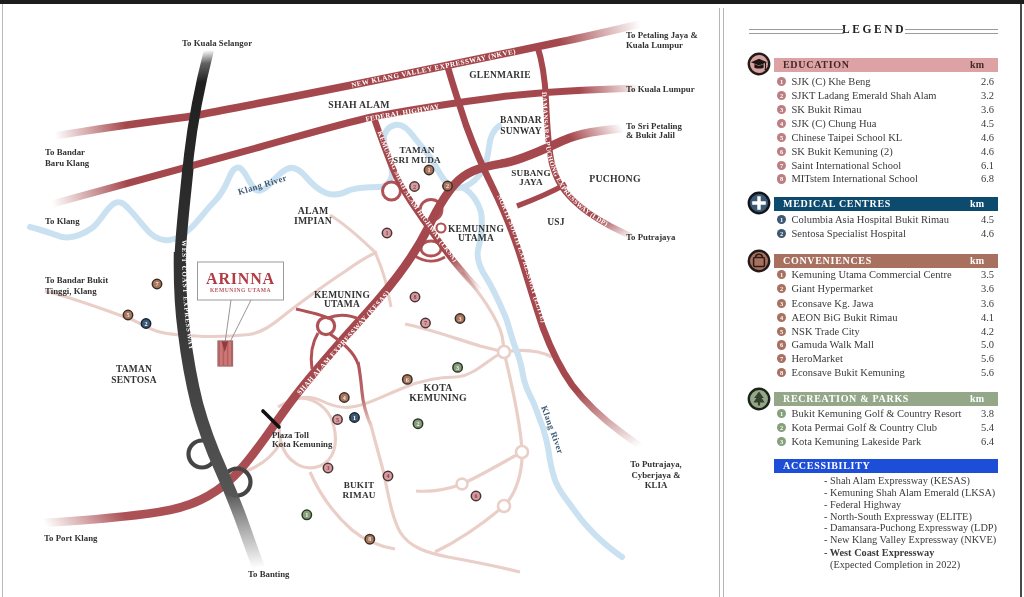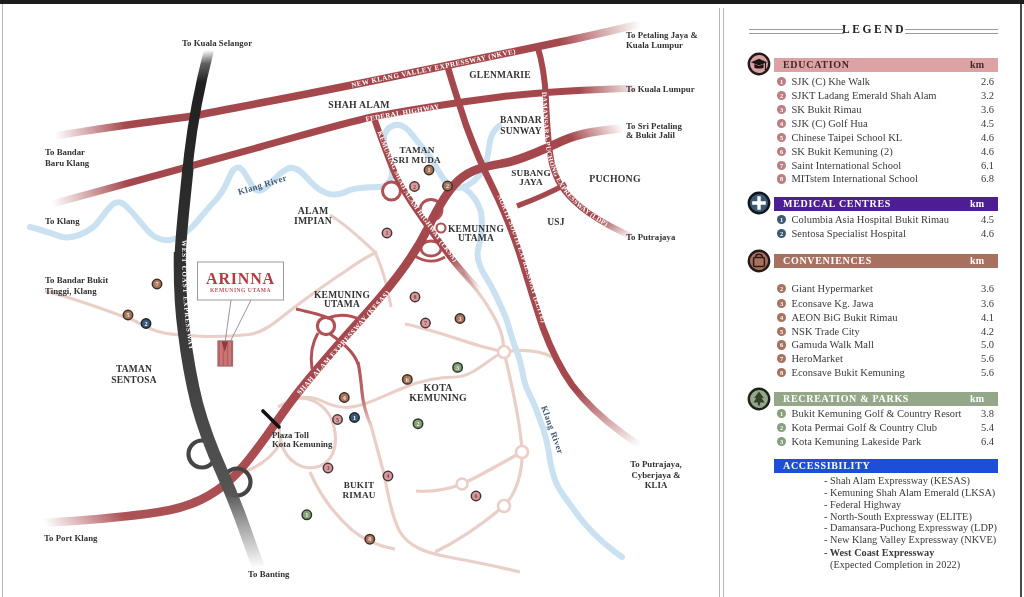--- a/index.html
+++ b/index.html
@@ -449,21 +449,21 @@
 <div class="bar" style="top:57.5px;background:#dda3a4">
       <span class="bartxt" style="color:#42282a">EDUCATION</span>
       <span class="barkm" style="color:#42282a;right:14px">km</span>
     </div>
 
 <svg class="abs" style="left:746px;top:190px" width="26" height="26" viewBox="0 0 26 26">
   <circle cx="13" cy="13" r="10.2" fill="#3d5873" stroke="#10161e" stroke-width="2.4"></circle>
   <path d="M 13,6.2 L 13,19.8 M 6.2,13 L 19.8,13" stroke="#ffffff" stroke-width="3.4"></path>
 </svg>
 
-<div class="bar" style="top:196.5px;background:#4c1d95">
+<div class="bar" style="top:196.5px;background:#0c4a6e">
       <span class="bartxt" style="color:#fff">MEDICAL CENTRES</span>
       <span class="barkm" style="color:#fff;right:14px">km</span>
     </div>
 
 <svg class="abs" style="left:746px;top:247.5px" width="26" height="26" viewBox="0 0 26 26">
   <circle cx="13" cy="13" r="10.2" fill="#a8705f" stroke="#241a18" stroke-width="2.4"></circle>
   <rect x="7.6" y="9.6" width="10.8" height="9" rx="1" fill="none" stroke="#2b1d16" stroke-width="1.5"></rect>
   <path d="M 9.8,9.6 L 9.8,8.4 C 9.8,5.4 16.2,5.4 16.2,8.4 L 16.2,9.6" fill="none" stroke="#2b1d16" stroke-width="1.5"></path>
 </svg>
 
@@ -481,39 +481,39 @@
       <span class="bartxt" style="color:#fff">RECREATION &amp; PARKS</span>
       <span class="barkm" style="color:#fff;right:14px">km</span>
     </div>
 
 <div class="bar" style="top:458.5px;background:#1d4ed8">
       <span class="bartxt" style="color:#fff">ACCESSIBILITY</span>
     </div>
 
 <div class="item" style="top:74.6px;line-height:14px">
       <span class="inum" style="background:#bd7e81">1</span>
-      <span class="iname">SJK (C) Khe Walk</span>
+      <span class="iname">SJK (C) Khe Beng</span>
       <span class="ikm">2.6</span>
     </div>
 
 <div class="item" style="top:88.6px;line-height:14px">
       <span class="inum" style="background:#bd7e81">2</span>
       <span class="iname">SJKT Ladang Emerald Shah Alam</span>
       <span class="ikm">3.2</span>
     </div>
 
 <div class="item" style="top:102.6px;line-height:14px">
       <span class="inum" style="background:#bd7e81">3</span>
       <span class="iname">SK Bukit Rimau</span>
       <span class="ikm">3.6</span>
     </div>
 
 <div class="item" style="top:116.6px;line-height:14px">
       <span class="inum" style="background:#bd7e81">4</span>
-      <span class="iname">SJK (C) Golf Hua</span>
+      <span class="iname">SJK (C) Chung Hua</span>
       <span class="ikm">4.5</span>
     </div>
 
 <div class="item" style="top:130.7px;line-height:14px">
       <span class="inum" style="background:#bd7e81">5</span>
       <span class="iname">Chinese Taipei School KL</span>
       <span class="ikm">4.6</span>
     </div>
 
 <div class="item" style="top:144.7px;line-height:14px">
@@ -539,20 +539,25 @@
       <span class="iname">Columbia Asia Hospital Bukit Rimau</span>
       <span class="ikm">4.5</span>
     </div>
 
 <div class="item" style="top:226.7px;line-height:14px">
       <span class="inum" style="background:#3d5873">2</span>
       <span class="iname">Sentosa Specialist Hospital</span>
       <span class="ikm">4.6</span>
     </div>
 
+<div class="item" style="top:267.9px;line-height:14px">
+      <span class="inum" style="background:#a8705f">1</span>
+      <span class="iname">Kemuning Utama Commercial Centre</span>
+      <span class="ikm">3.5</span>
+    </div>
 
 <div class="item" style="top:282px;line-height:14px">
       <span class="inum" style="background:#a8705f">2</span>
       <span class="iname">Giant Hypermarket</span>
       <span class="ikm">3.6</span>
     </div>
 
 <div class="item" style="top:296.9px;line-height:14px">
       <span class="inum" style="background:#a8705f">3</span>
       <span class="iname">Econsave Kg. Jawa</span>

